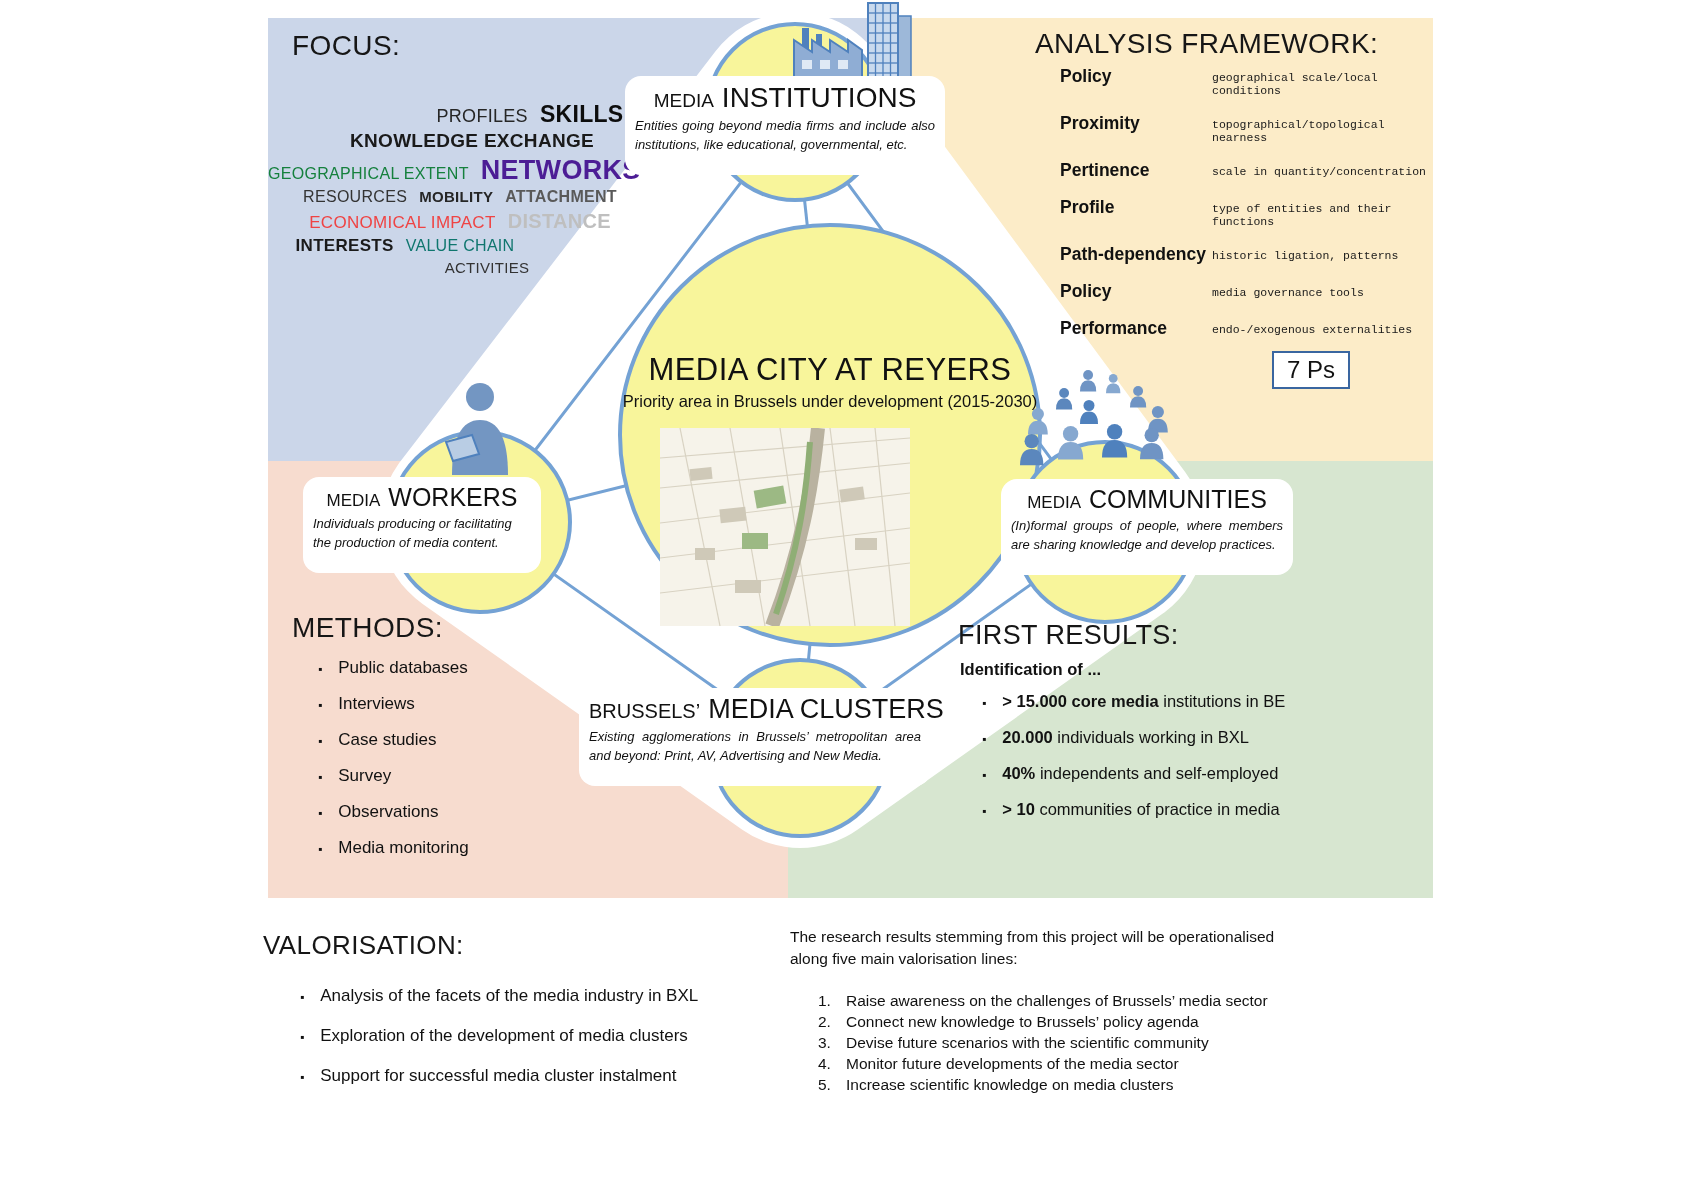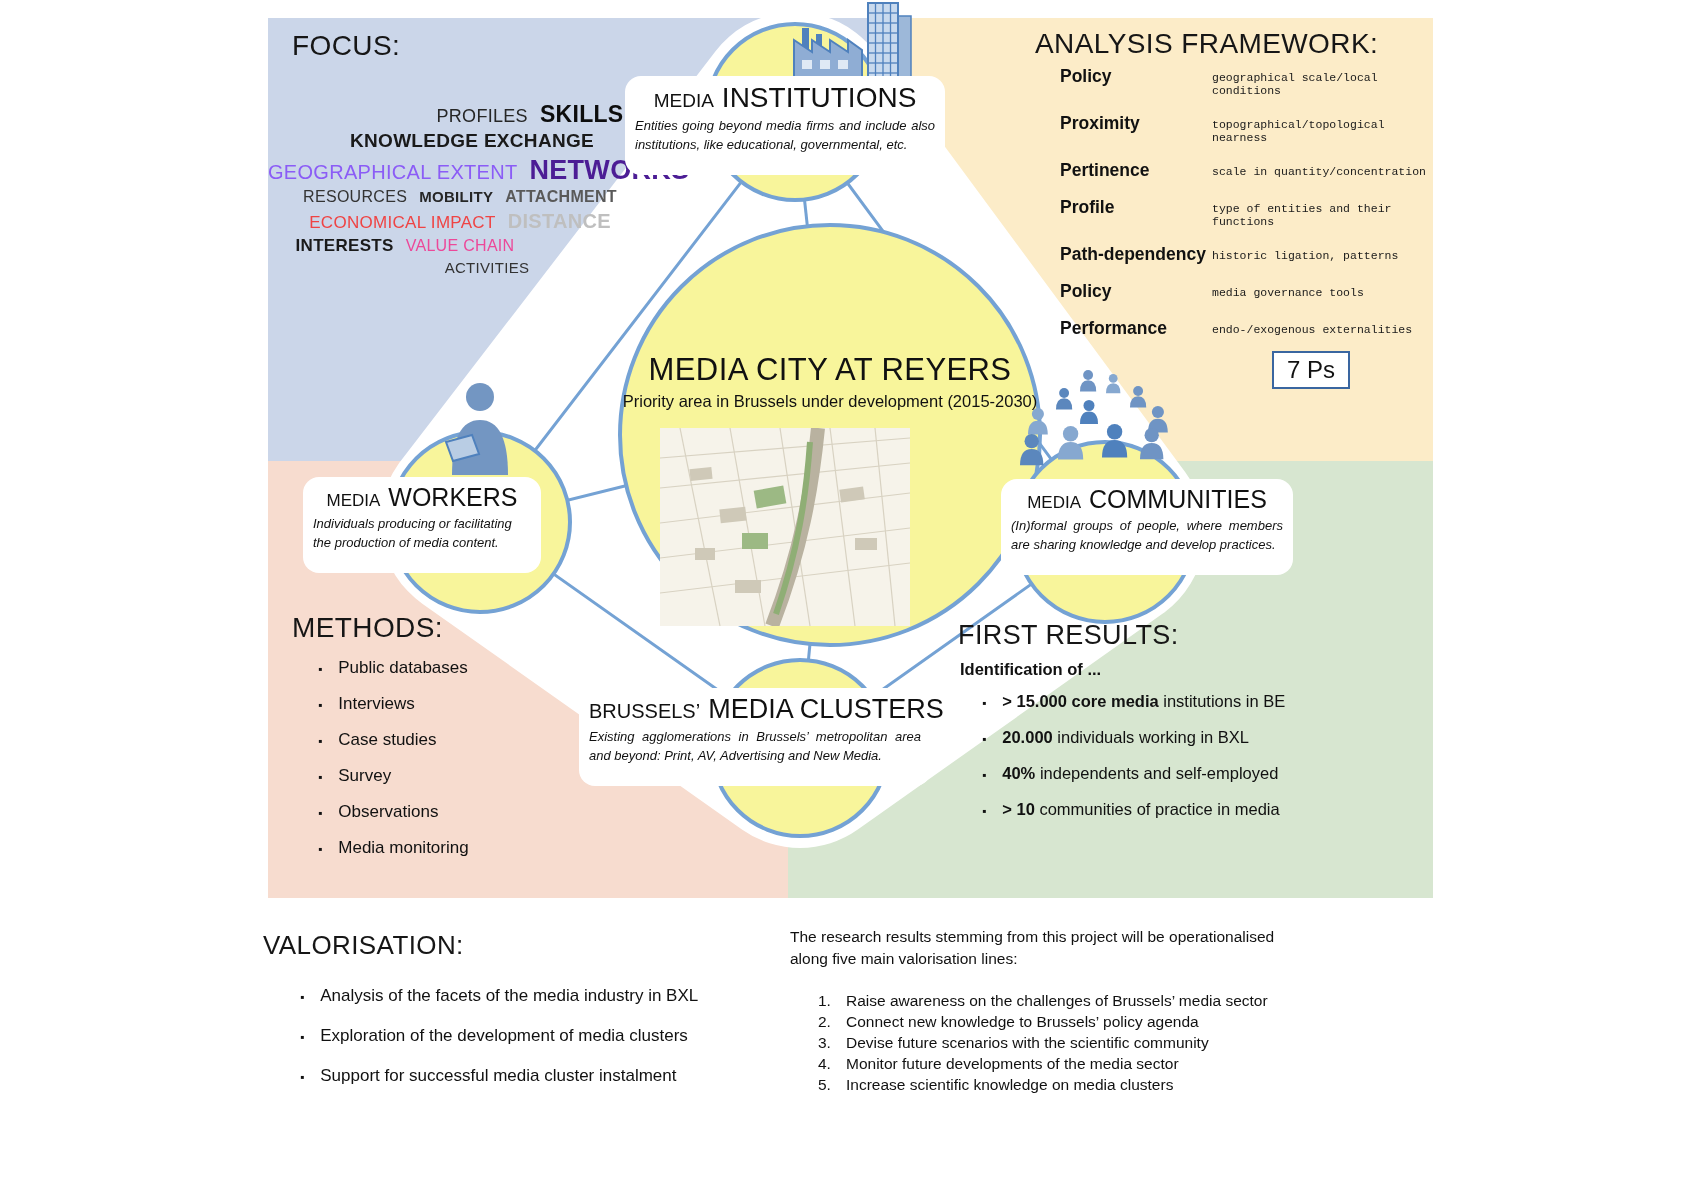--- a/index.html
+++ b/index.html
@@ -156,24 +156,24 @@
     <use href="#person" transform="translate(2,66) scale(1.3)" fill="#5b87bd"></use>
     <use href="#person" transform="translate(40,58) scale(1.4)" fill="#86a8d0"></use>
     <use href="#person" transform="translate(84,56) scale(1.4)" fill="#4f81bd"></use>
     <use href="#person" transform="translate(122,60) scale(1.3)" fill="#6f94c4"></use>
   </svg>
 
   <div class="panel-title" id="focus-title">FOCUS:</div>
   <div class="cloud">
       <div class="cloud-line" style="transform: translateX(70px);"><span class="cloud-word" style="font-size: 18px; color: rgb(38, 38, 38);">PROFILES</span><span class="cloud-word" style="font-size: 23px; color: rgb(13, 13, 13); font-weight: 700;">SKILLS</span></div>
       <div class="cloud-line" style="transform: translateX(12px);"><span class="cloud-word" style="font-size: 19px; color: rgb(26, 26, 26); font-weight: 700;">KNOWLEDGE EXCHANGE</span></div>
-      <div class="cloud-line" style="transform: translateX(-18px);"><span class="cloud-word" style="font-size: 20px; color: #8b5cf6;">GEOGRAPHICAL EXTENT</span><span class="cloud-word" style="font-size: 27px; color: #4c1d95; font-weight: 700;">NETWORKS</span></div>
+      <div class="cloud-line" style="transform: translateX(-18px);"><span class="cloud-word" style="font-size: 16px; color: #15803d;">GEOGRAPHICAL EXTENT</span><span class="cloud-word" style="font-size: 27px; color: #4c1d95; font-weight: 700;">NETWORKS</span></div>
       <div class="cloud-line"><span class="cloud-word" style="font-size: 16px; color: rgb(51, 51, 51);">RESOURCES</span><span class="cloud-word" style="font-size: 15px; color: rgb(38, 38, 38); font-weight: 700;">MOBILITY</span><span class="cloud-word" style="font-size: 16px; color: rgb(89, 89, 89); font-weight: 700;">ATTACHMENT</span></div>
       <div class="cloud-line"><span class="cloud-word" style="font-size: 17px; color: #ef4444;">ECONOMICAL IMPACT</span><span class="cloud-word" style="font-size: 20px; color: rgb(191, 191, 191); font-weight: 700;">DISTANCE</span></div>
-      <div class="cloud-line" style="transform: translateX(-55px);"><span class="cloud-word" style="font-size: 17px; color: rgb(26, 26, 26); font-weight: 700;">INTERESTS</span><span class="cloud-word" style="font-size: 16px; color: #ec4899;">VALUE CHAIN</span></div>
+      <div class="cloud-line" style="transform: translateX(-55px);"><span class="cloud-word" style="font-size: 17px; color: rgb(26, 26, 26); font-weight: 700;">INTERESTS</span><span class="cloud-word" style="font-size: 16px; color: #0f766e;">VALUE CHAIN</span></div>
       <div class="cloud-line" style="transform: translateX(27px);"><span class="cloud-word" style="font-size: 15px; color: rgb(51, 51, 51);">ACTIVITIES</span></div>
     </div>
 
   <div class="panel-title" id="analysis-title">ANALYSIS FRAMEWORK:</div>
   <div class="fw-list">
       <div class="fw-row">
         <div class="fw-term">Policy</div>
         <div class="fw-desc">geographical scale/local conditions</div>
       </div>
       <div class="fw-row">

